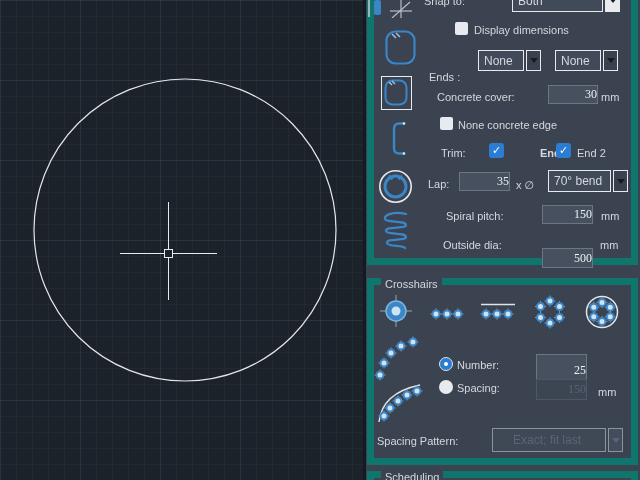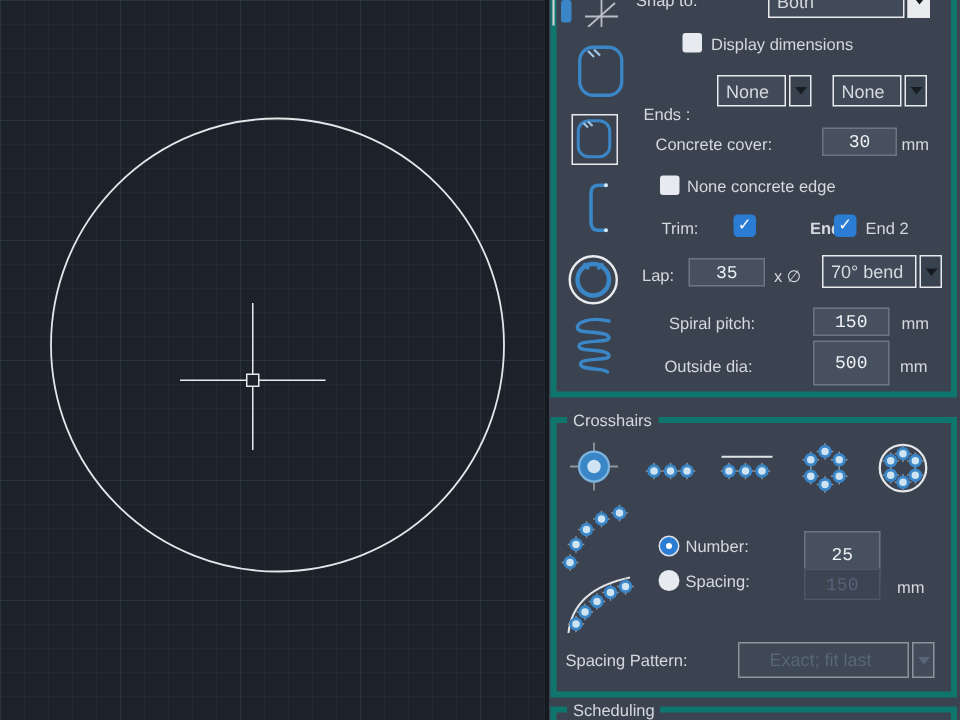--- a/index.html
+++ b/index.html
@@ -16,33 +16,33 @@
     background-color:#1c222a;
     background-image:
       linear-gradient(rgba(150,180,210,0.08) 1px, transparent 1px),
       linear-gradient(90deg, rgba(150,180,210,0.08) 1px, transparent 1px),
       linear-gradient(rgba(150,180,210,0.045) 1px, transparent 1px),
       linear-gradient(90deg, rgba(150,180,210,0.045) 1px, transparent 1px);
     background-size:80px 80px, 80px 80px, 16px 16px, 16px 16px;
   }
   .divider { left:363px; top:0; width:3px; height:480px; background:#151a21; }
   
-  .group { position:absolute; border:4px solid #0f766e;padding-left:48px; }
+  .group { position:absolute; border:7px solid #0f766e;padding-left:48px; }
   .legend {
     position:absolute; top:-7px; left:7px; background:#3b4351;
     padding:0 4px; font-size:11px; white-space:nowrap;
   }
   
   .lbl { position:absolute; white-space:nowrap; line-height:14px; }
   .unit { position:absolute; white-space:nowrap; line-height:13px; }
   
   .inp {
     position:absolute; background:#47505e; border:1px solid #6d7583;
-    color:#eef1f4; text-align:center; font-size:12px;
-    font-family:Liberation Mono, monospace;
+    color:#eef1f4; text-align:right; font-size:12px;
+    font-family:Liberation Serif, serif;
   }
   .inp-dis { background:#3d4553; border-color:#4e5766; color:#57627a; }
   
   .dd { position:absolute; display:flex; gap:2px; }
   .dd-box {
     flex:1; border:1px solid #e8eaed; background:#414a58;
     display:flex; align-items:center; padding:0 5px; font-size:12px;
     overflow:hidden; white-space:nowrap;
   }
   .dd-btn {
@@ -184,21 +184,21 @@
     <div class="dd-btn">
         <div class="tri"></div>
       </div>
   </div>
 
   <span class="lbl" style="left:446px; top:209px;">Spiral pitch:</span>
   <input class="inp" style="left: 542px; top: 205px; width: 51px; height: 19px;" value="150">
   <span class="unit" style="left:601px; top:210px;">mm</span>
 
   <span class="lbl" style="left:443px; top:238px;">Outside dia:</span>
-  <input class="inp" style="left: 542px; top: 227px; width: 51px; height: 30px;" value="500">
+  <input class="inp" style="left: 542px; top: 248px; width: 51px; height: 20px;" value="500">
   <span class="unit" style="left:600px; top:239px;">mm</span>
 
   <div class="group" style="left:367px; top:278px; width:271px; height:187px;">
     <span class="legend">Crosshairs</span>
   </div>
 
   <svg class="abs" style="left:378px; top:293px;" width="36" height="36">
     <line x1="2" y1="18" x2="34" y2="18" stroke="#8f959d" stroke-width="1.2"></line>
     <line x1="18" y1="2" x2="18" y2="34" stroke="#8f959d" stroke-width="1.2"></line>
     <circle cx="18" cy="18" r="10" fill="#3a86c6" stroke="#7db4de" stroke-width="1.5"></circle>

